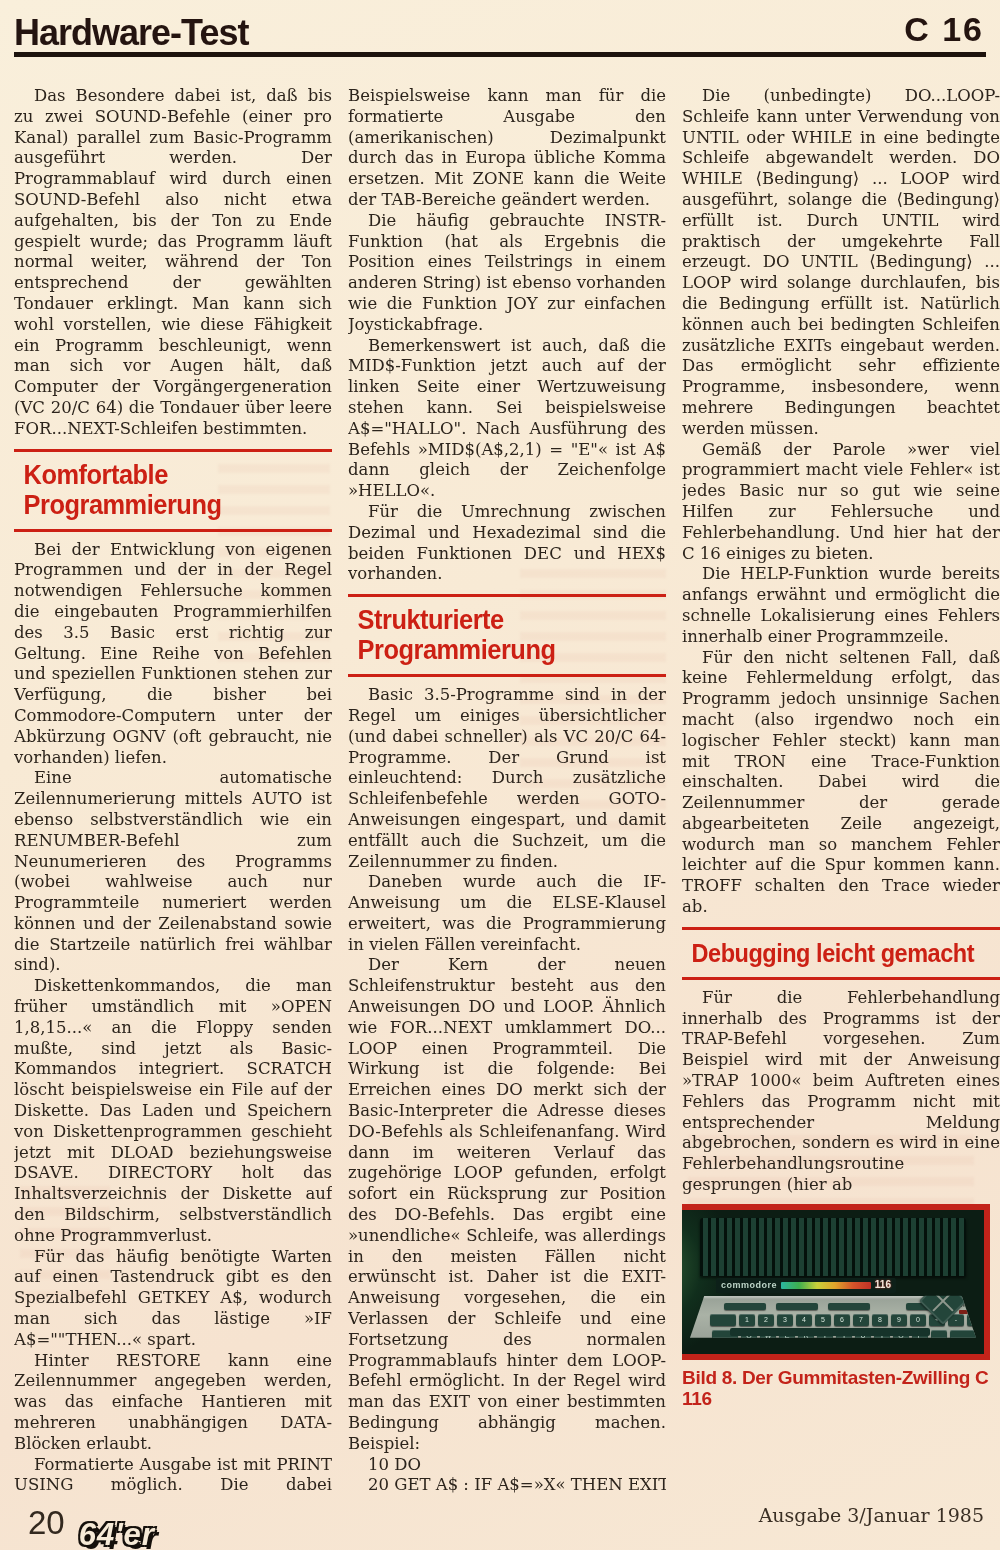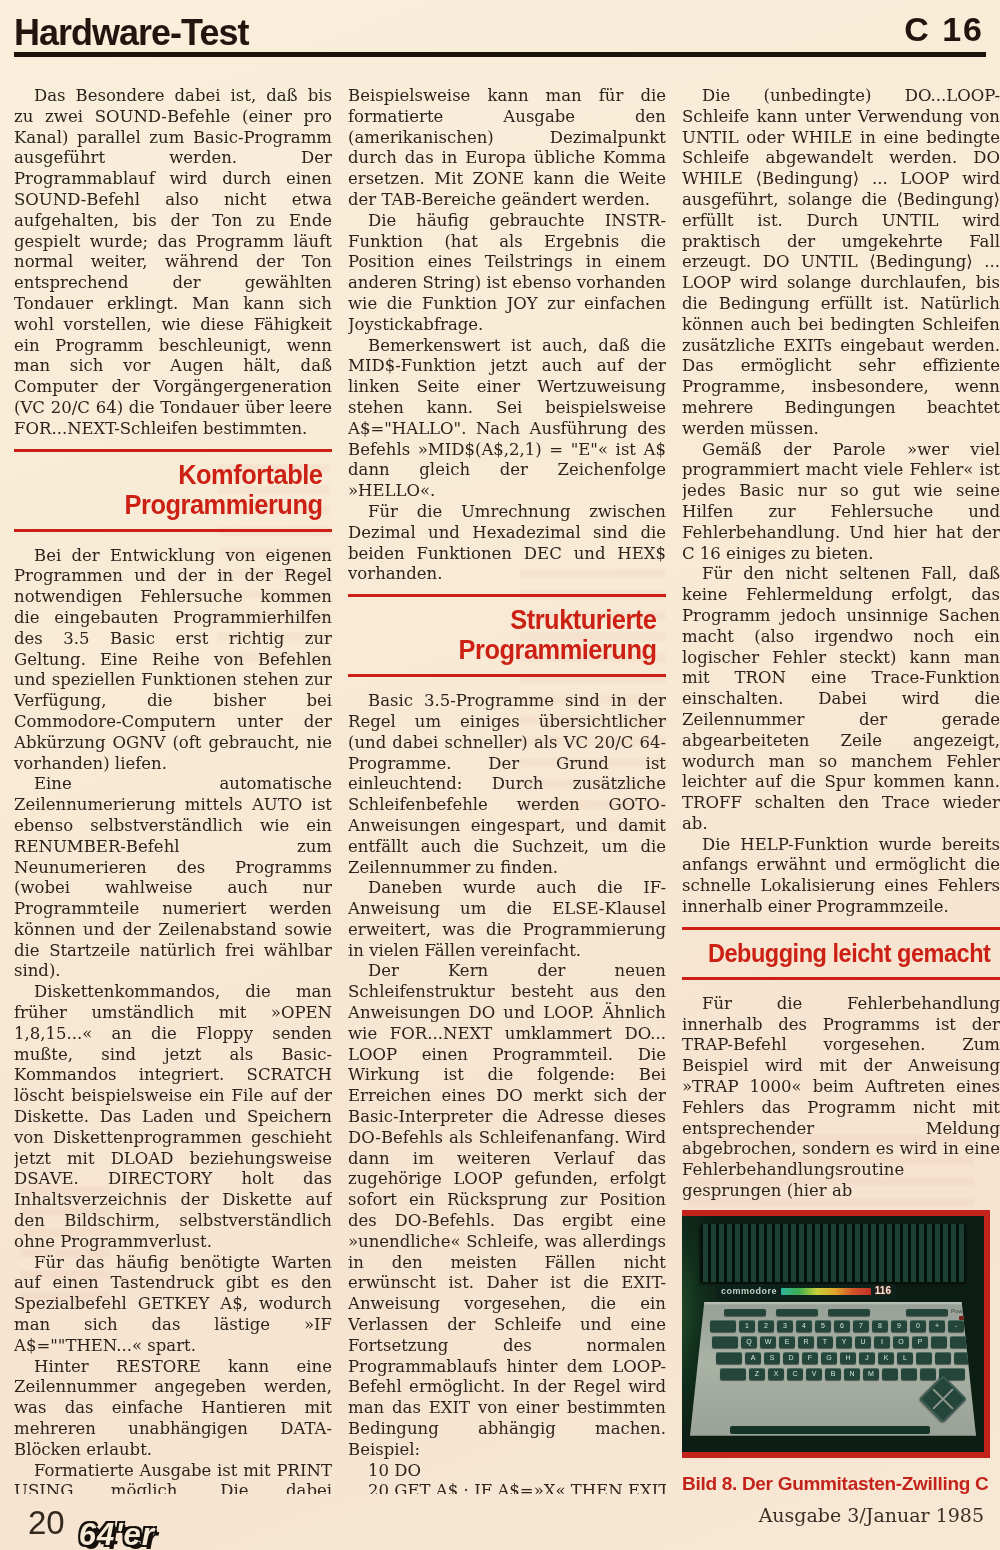--- a/index.html
+++ b/index.html
@@ -31,37 +31,37 @@
   }
   .col1{left:14px;}
   .col2{left:348px;}
   .col3{left:682px;}
   .col p{margin:0;text-indent:20px;}
   .col p.noindent{text-indent:0;}
   .codeline{margin:0;text-indent:0;text-align:left;white-space:nowrap;}
   
   .subhead{
     border-top:3px solid #cc2014;border-bottom:3px solid #cc2014;
-    margin:9px 0 14px 0;padding:8px 0 9px 0;text-align:right;
+    margin:9px 0 8px 0;padding:8px 0 9px 0;text-align:left;
   }
   .subhead .shline{
     display:block;
     font-family:"Liberation Sans","DejaVu Sans",sans-serif;
     font-weight:900;font-size:27px;line-height:30px;color:#cc2014;
     letter-spacing:-0.5px;transform:scaleX(0.94);transform-origin:center;
   }
   .subhead.oneline .shline{font-size:25px;}
   
   .ghost{
     position:absolute;opacity:.5;filter:blur(1.5px);pointer-events:none;
     background:repeating-linear-gradient(0deg, rgba(205,125,105,.14) 0 9px, rgba(205,125,105,0) 9px 21px);
   }
   
   .photo{
-    position:relative;margin:8px 0 16px -6px;width:314px;height:248px;
+    position:relative;margin:8px 0 8px -6px;width:314px;height:156px;
     background:#0c1d14;border:6px solid #c3231a;box-sizing:border-box;overflow:hidden;
   }
   .photo .foliage{
     position:absolute;left:-20px;top:0;width:70px;height:100%;
     background:radial-gradient(ellipse at 0% 40%, #2e5a33 0%, rgba(20,60,35,.55) 40%, rgba(10,25,16,0) 72%);
   }
   .computer{position:absolute;left:8px;right:8px;top:6px;bottom:6px;}
   .vents{
     position:absolute;left:10px;right:10px;top:2px;height:58px;
     background:
@@ -197,22 +197,22 @@
     <p>Daneben wurde auch die IF-Anweisung um die ELSE-Klausel erweitert, was die Programmierung in vielen Fällen vereinfacht.</p>
     <p>Der Kern der neuen Schleifenstruktur besteht aus den Anweisungen DO und LOOP. Ähnlich wie FOR...NEXT umklammert DO... LOOP einen Programmteil. Die Wirkung ist die folgende: Bei Erreichen eines DO merkt sich der Basic-Interpreter die Adresse dieses DO-Befehls als Schleifenanfang. Wird dann im weiteren Verlauf das zugehörige LOOP gefunden, erfolgt sofort ein Rücksprung zur Position des DO-Befehls. Das ergibt eine »unendliche« Schleife, was allerdings in den meisten Fällen nicht erwünscht ist. Daher ist die EXIT-Anweisung vorgesehen, die ein Verlassen der Schleife und eine Fortsetzung des normalen Programmablaufs hinter dem LOOP-Befehl ermöglicht. In der Regel wird man das EXIT von einer bestimmten Bedingung abhängig machen. Beispiel:</p>
     <p class="codeline">10 DO</p>
     <p class="codeline">20 GET A$ : IF A$=»X« THEN EXIT</p>
 
   </div>
 
   <div class="col col3">
     <p>Die (unbedingte) DO...LOOP-Schleife kann unter Verwendung von UNTIL oder WHILE in eine bedingte Schleife abgewandelt werden. DO WHILE ⟨Bedingung⟩ ... LOOP wird ausgeführt, solange die ⟨Bedingung⟩ erfüllt ist. Durch UNTIL wird praktisch der umgekehrte Fall erzeugt. DO UNTIL ⟨Bedingung⟩ ... LOOP wird solange durchlaufen, bis die Bedingung erfüllt ist. Natürlich können auch bei bedingten Schleifen zusätzliche EXITs eingebaut werden. Das ermöglicht sehr effiziente Programme, insbesondere, wenn mehrere Bedingungen beachtet werden müssen.</p>
     <p>Gemäß der Parole »wer viel programmiert macht viele Fehler« ist jedes Basic nur so gut wie seine Hilfen zur Fehlersuche und Fehlerbehandlung. Und hier hat der C 16 einiges zu bieten.</p>
+    <p>Die HELP-Funktion wurde bereits anfangs erwähnt und ermöglicht die schnelle Lokalisierung eines Fehlers innerhalb einer Programmzeile.</p>
     <p>Für den nicht seltenen Fall, daß keine Fehlermeldung erfolgt, das Programm jedoch unsinnige Sachen macht (also irgendwo noch ein logischer Fehler steckt) kann man mit TRON eine Trace-Funktion einschalten. Dabei wird die Zeilennummer der gerade abgearbeiteten Zeile angezeigt, wodurch man so manchem Fehler leichter auf die Spur kommen kann. TROFF schalten den Trace wieder ab.</p>
-    <p>Die HELP-Funktion wurde bereits anfangs erwähnt und ermöglicht die schnelle Lokalisierung eines Fehlers innerhalb einer Programmzeile.</p>
     <div class="subhead oneline">
       <span class="shline">Debugging leicht gemacht</span>
     </div>
     <p>Für die Fehlerbehandlung innerhalb des Programms ist der TRAP-Befehl vorgesehen. Zum Beispiel wird mit der Anweisung »TRAP 1000« beim Auftreten eines Fehlers das Programm nicht mit entsprechender Meldung abgebrochen, sondern es wird in eine Fehlerbehandlungsroutine gesprungen (hier ab</p>
 
     <div class="photo">
       <div class="foliage"></div>
       <div class="computer">
         <div class="vents"></div>
         <div class="badge">

